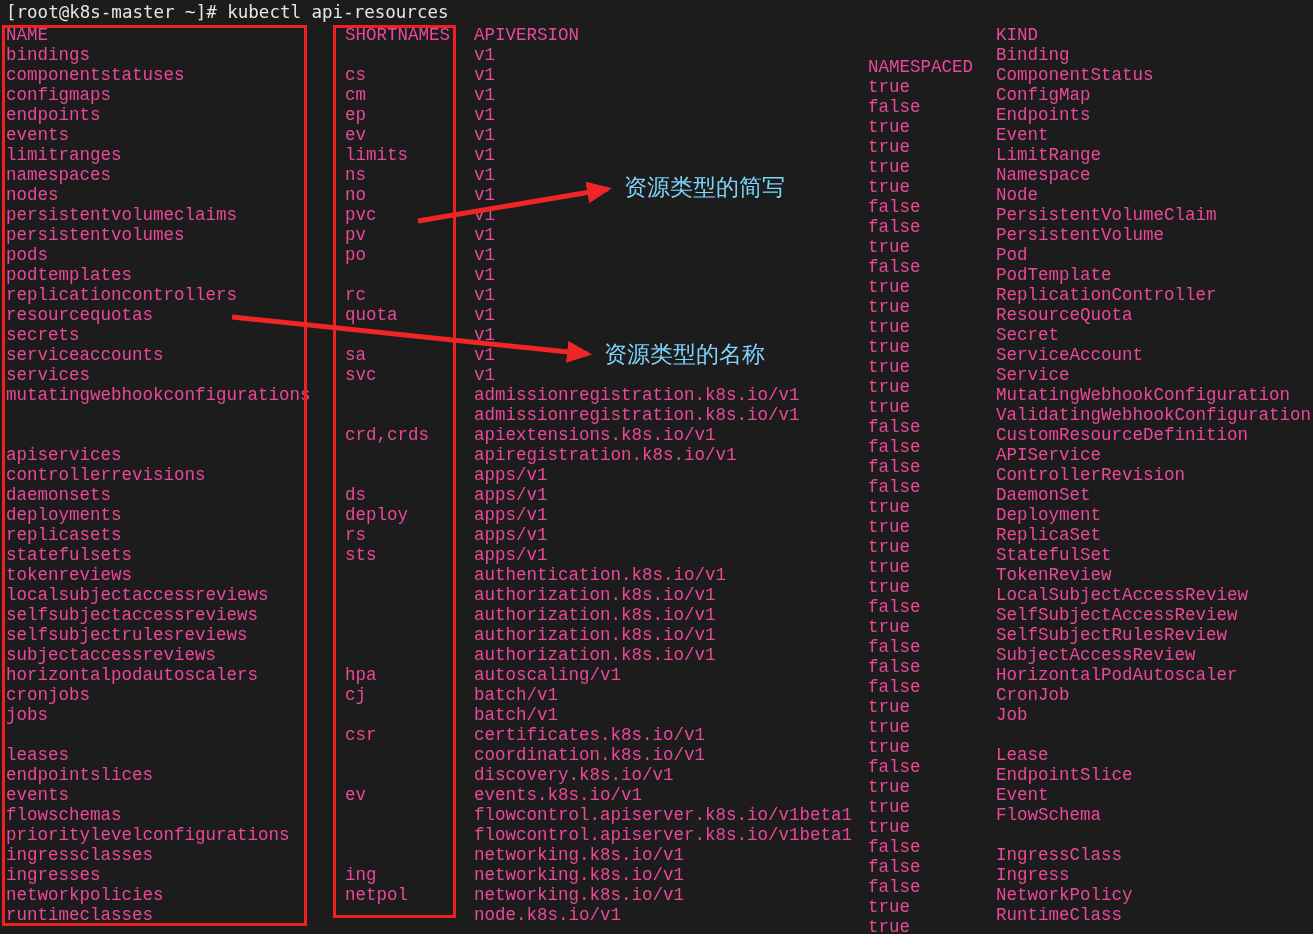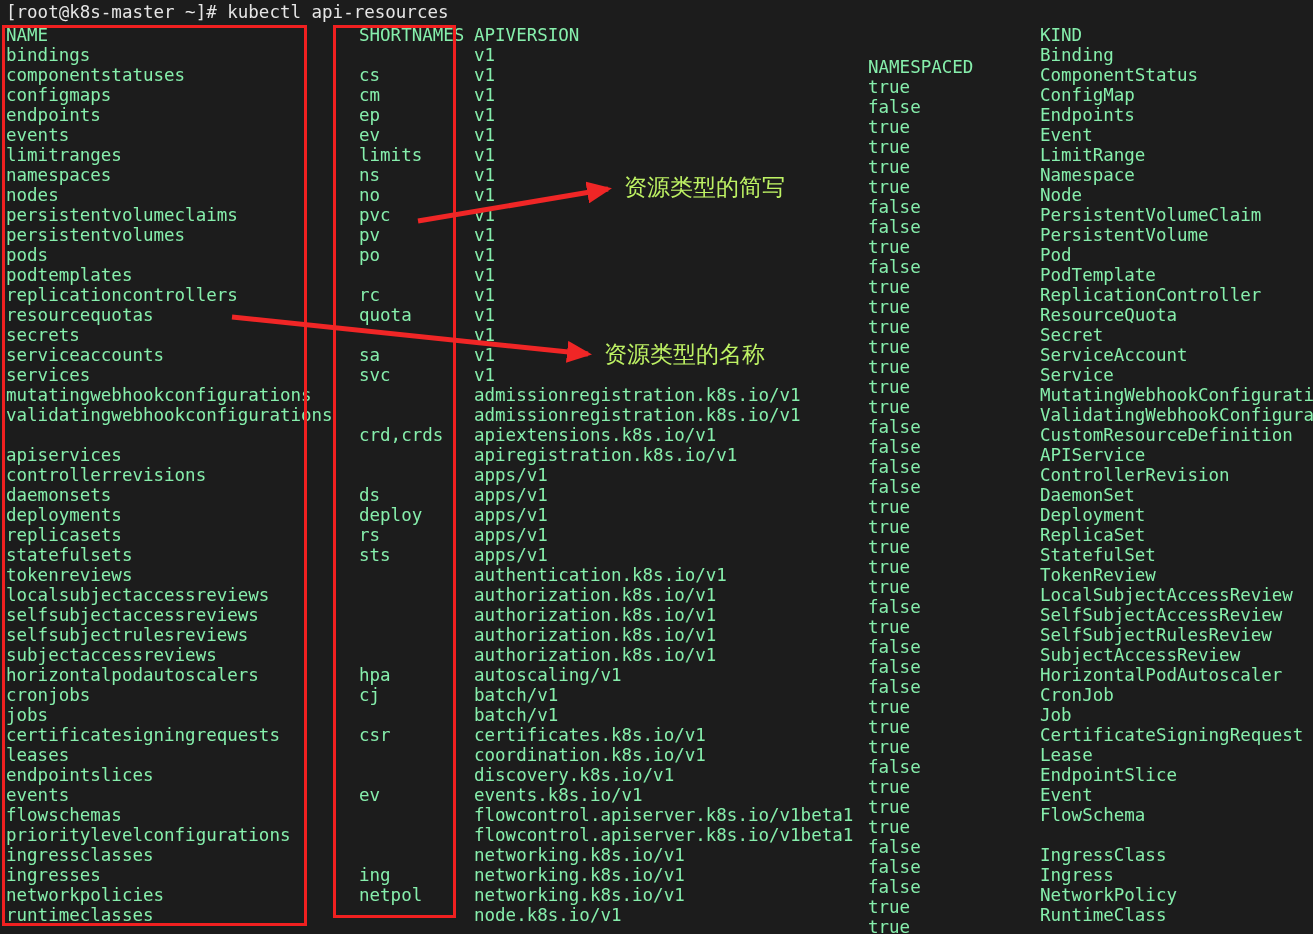--- a/index.html
+++ b/index.html
@@ -40,46 +40,47 @@
     left: 0;
     top: 25px;
     width: 1313px;
   }
   .row {
     position: relative;
     height: 20px;
     line-height: 20px;
     white-space: pre;
     font-size: 17.5px;
-    color: #86efac;
+    color: #ec4899;
+    font-family: Liberation Mono, monospace;
   }
   .row span {
     position: absolute;
     top: 0;
     white-space: pre;
   }
   .c-name      { left: 6px;   }
-  .c-short     { left: 345px; margin-left: 14px; }
+  .c-short     { left: 345px; }
   .c-api       { left: 474px; }
   .c-ns        { left: 868px; margin-top: 32px; }
-  .c-kind      { left: 1040px; }
+  .c-kind      { left: 996px; }
 
   
   .redbox {
     position: absolute;
     border: 3px solid #f02020;
     box-sizing: border-box;
     pointer-events: none;
   }
   #box-name  { left: 2px;   top: 25px; width: 305px; height: 901px; }
   #box-short { left: 333px; top: 25px; width: 123px; height: 893px; }
 
   .annot-text {
     position: absolute;
-    color: #bef264;
+    color: #7dd3fc;
     font-family: "DejaVu Sans", "Liberation Sans", sans-serif;
     font-size: 23px;
     line-height: 26px;
     white-space: nowrap;
     font-weight: 400;
   }
   #annot-1 { left: 624px; top: 174px; }
   #annot-2 { left: 604px; top: 341px; }
 
   .arrow-svg {
@@ -114,37 +115,37 @@
         <div class="row"><span class="c-name">persistentvolumeclaims</span><span class="c-short">pvc</span><span class="c-api">v1</span><span class="c-ns">true</span><span class="c-kind">PersistentVolumeClaim</span></div>
         <div class="row"><span class="c-name">persistentvolumes</span><span class="c-short">pv</span><span class="c-api">v1</span><span class="c-ns">false</span><span class="c-kind">PersistentVolume</span></div>
         <div class="row"><span class="c-name">pods</span><span class="c-short">po</span><span class="c-api">v1</span><span class="c-ns">true</span><span class="c-kind">Pod</span></div>
         <div class="row"><span class="c-name">podtemplates</span><span class="c-api">v1</span><span class="c-ns">true</span><span class="c-kind">PodTemplate</span></div>
         <div class="row"><span class="c-name">replicationcontrollers</span><span class="c-short">rc</span><span class="c-api">v1</span><span class="c-ns">true</span><span class="c-kind">ReplicationController</span></div>
         <div class="row"><span class="c-name">resourcequotas</span><span class="c-short">quota</span><span class="c-api">v1</span><span class="c-ns">true</span><span class="c-kind">ResourceQuota</span></div>
         <div class="row"><span class="c-name">secrets</span><span class="c-api">v1</span><span class="c-ns">true</span><span class="c-kind">Secret</span></div>
         <div class="row"><span class="c-name">serviceaccounts</span><span class="c-short">sa</span><span class="c-api">v1</span><span class="c-ns">true</span><span class="c-kind">ServiceAccount</span></div>
         <div class="row"><span class="c-name">services</span><span class="c-short">svc</span><span class="c-api">v1</span><span class="c-ns">true</span><span class="c-kind">Service</span></div>
         <div class="row"><span class="c-name">mutatingwebhookconfigurations</span><span class="c-api">admissionregistration.k8s.io/v1</span><span class="c-ns">false</span><span class="c-kind">MutatingWebhookConfiguration</span></div>
-        <div class="row"><span class="c-name">validatingwebhookconfigurations</span><span class="c-api">admissionregistration.k8s.io/v1</span><span class="c-ns">false</span><span class="c-kind">ValidatingWebhookConfiguration</span></div>
+        <div class="row"><span class="c-api">admissionregistration.k8s.io/v1</span><span class="c-ns">false</span><span class="c-kind">ValidatingWebhookConfiguration</span></div>
         <div class="row"><span class="c-short">crd,crds</span><span class="c-api">apiextensions.k8s.io/v1</span><span class="c-ns">false</span><span class="c-kind">CustomResourceDefinition</span></div>
         <div class="row"><span class="c-name">apiservices</span><span class="c-api">apiregistration.k8s.io/v1</span><span class="c-ns">false</span><span class="c-kind">APIService</span></div>
         <div class="row"><span class="c-name">controllerrevisions</span><span class="c-api">apps/v1</span><span class="c-ns">true</span><span class="c-kind">ControllerRevision</span></div>
         <div class="row"><span class="c-name">daemonsets</span><span class="c-short">ds</span><span class="c-api">apps/v1</span><span class="c-ns">true</span><span class="c-kind">DaemonSet</span></div>
         <div class="row"><span class="c-name">deployments</span><span class="c-short">deploy</span><span class="c-api">apps/v1</span><span class="c-ns">true</span><span class="c-kind">Deployment</span></div>
         <div class="row"><span class="c-name">replicasets</span><span class="c-short">rs</span><span class="c-api">apps/v1</span><span class="c-ns">true</span><span class="c-kind">ReplicaSet</span></div>
         <div class="row"><span class="c-name">statefulsets</span><span class="c-short">sts</span><span class="c-api">apps/v1</span><span class="c-ns">true</span><span class="c-kind">StatefulSet</span></div>
         <div class="row"><span class="c-name">tokenreviews</span><span class="c-api">authentication.k8s.io/v1</span><span class="c-ns">false</span><span class="c-kind">TokenReview</span></div>
         <div class="row"><span class="c-name">localsubjectaccessreviews</span><span class="c-api">authorization.k8s.io/v1</span><span class="c-ns">true</span><span class="c-kind">LocalSubjectAccessReview</span></div>
         <div class="row"><span class="c-name">selfsubjectaccessreviews</span><span class="c-api">authorization.k8s.io/v1</span><span class="c-ns">false</span><span class="c-kind">SelfSubjectAccessReview</span></div>
         <div class="row"><span class="c-name">selfsubjectrulesreviews</span><span class="c-api">authorization.k8s.io/v1</span><span class="c-ns">false</span><span class="c-kind">SelfSubjectRulesReview</span></div>
         <div class="row"><span class="c-name">subjectaccessreviews</span><span class="c-api">authorization.k8s.io/v1</span><span class="c-ns">false</span><span class="c-kind">SubjectAccessReview</span></div>
         <div class="row"><span class="c-name">horizontalpodautoscalers</span><span class="c-short">hpa</span><span class="c-api">autoscaling/v1</span><span class="c-ns">true</span><span class="c-kind">HorizontalPodAutoscaler</span></div>
         <div class="row"><span class="c-name">cronjobs</span><span class="c-short">cj</span><span class="c-api">batch/v1</span><span class="c-ns">true</span><span class="c-kind">CronJob</span></div>
         <div class="row"><span class="c-name">jobs</span><span class="c-api">batch/v1</span><span class="c-ns">true</span><span class="c-kind">Job</span></div>
-        <div class="row"><span class="c-name">certificatesigningrequests</span><span class="c-short">csr</span><span class="c-api">certificates.k8s.io/v1</span><span class="c-ns">false</span><span class="c-kind">CertificateSigningRequest</span></div>
+        <div class="row"><span class="c-short">csr</span><span class="c-api">certificates.k8s.io/v1</span><span class="c-ns">false</span></div>
         <div class="row"><span class="c-name">leases</span><span class="c-api">coordination.k8s.io/v1</span><span class="c-ns">true</span><span class="c-kind">Lease</span></div>
         <div class="row"><span class="c-name">endpointslices</span><span class="c-api">discovery.k8s.io/v1</span><span class="c-ns">true</span><span class="c-kind">EndpointSlice</span></div>
         <div class="row"><span class="c-name">events</span><span class="c-short">ev</span><span class="c-api">events.k8s.io/v1</span><span class="c-ns">true</span><span class="c-kind">Event</span></div>
         <div class="row"><span class="c-name">flowschemas</span><span class="c-api">flowcontrol.apiserver.k8s.io/v1beta1</span><span class="c-ns">false</span><span class="c-kind">FlowSchema</span></div>
         <div class="row"><span class="c-name">prioritylevelconfigurations</span><span class="c-api">flowcontrol.apiserver.k8s.io/v1beta1</span><span class="c-ns">false</span></div>
         <div class="row"><span class="c-name">ingressclasses</span><span class="c-api">networking.k8s.io/v1</span><span class="c-ns">false</span><span class="c-kind">IngressClass</span></div>
         <div class="row"><span class="c-name">ingresses</span><span class="c-short">ing</span><span class="c-api">networking.k8s.io/v1</span><span class="c-ns">true</span><span class="c-kind">Ingress</span></div>
         <div class="row"><span class="c-name">networkpolicies</span><span class="c-short">netpol</span><span class="c-api">networking.k8s.io/v1</span><span class="c-ns">true</span><span class="c-kind">NetworkPolicy</span></div>
         <div class="row"><span class="c-name">runtimeclasses</span><span class="c-api">node.k8s.io/v1</span><span class="c-ns">false</span><span class="c-kind">RuntimeClass</span></div>
       </div>

